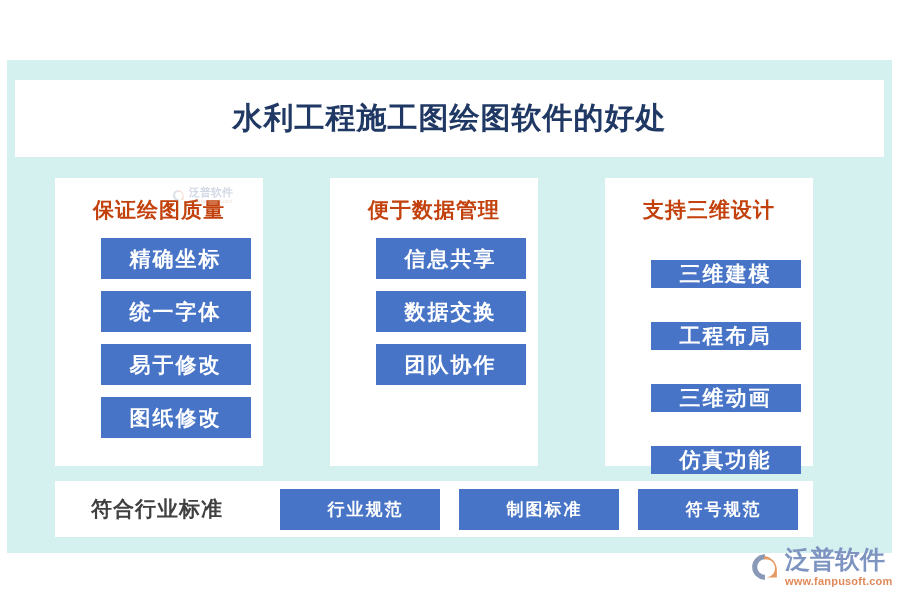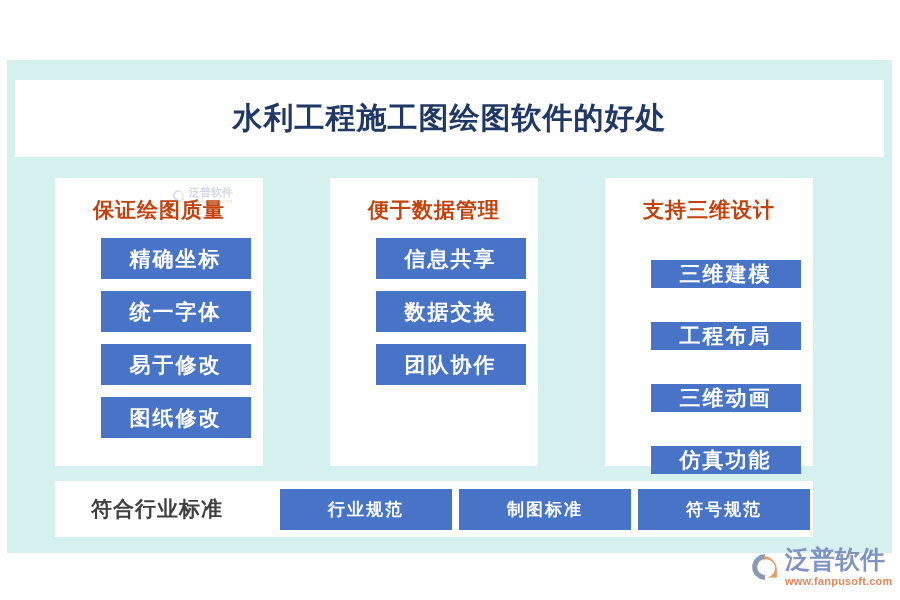--- a/index.html
+++ b/index.html
@@ -111,32 +111,33 @@
     font-size: 21px;
     font-weight: 700;
     color: #404040;
     letter-spacing: 1px;
     font-family: "Liberation Serif", "DejaVu Serif", serif;
     white-space: nowrap;
   }
   .standard-button {
     position: absolute;
     top: 8px;
-    width: 172px;
+    width: 149px;
     height: 41px;
     background: #4774c6;
     color: #ffffff;
     font-size: 17px;
     font-weight: 700;
     letter-spacing: 2px;
     display: flex;
     align-items: center;
     justify-content: center;
     font-family: "Liberation Serif", "DejaVu Serif", serif;
     white-space: nowrap;
+    padding-left: 11px;
   }
   #standard-button-0 { left: 225px; }
   #standard-button-1 { left: 404px; }
   #standard-button-2 { left: 583px; }
 
   
   #watermark {
     position: absolute;
     left: 170px;
     top: 183px;

